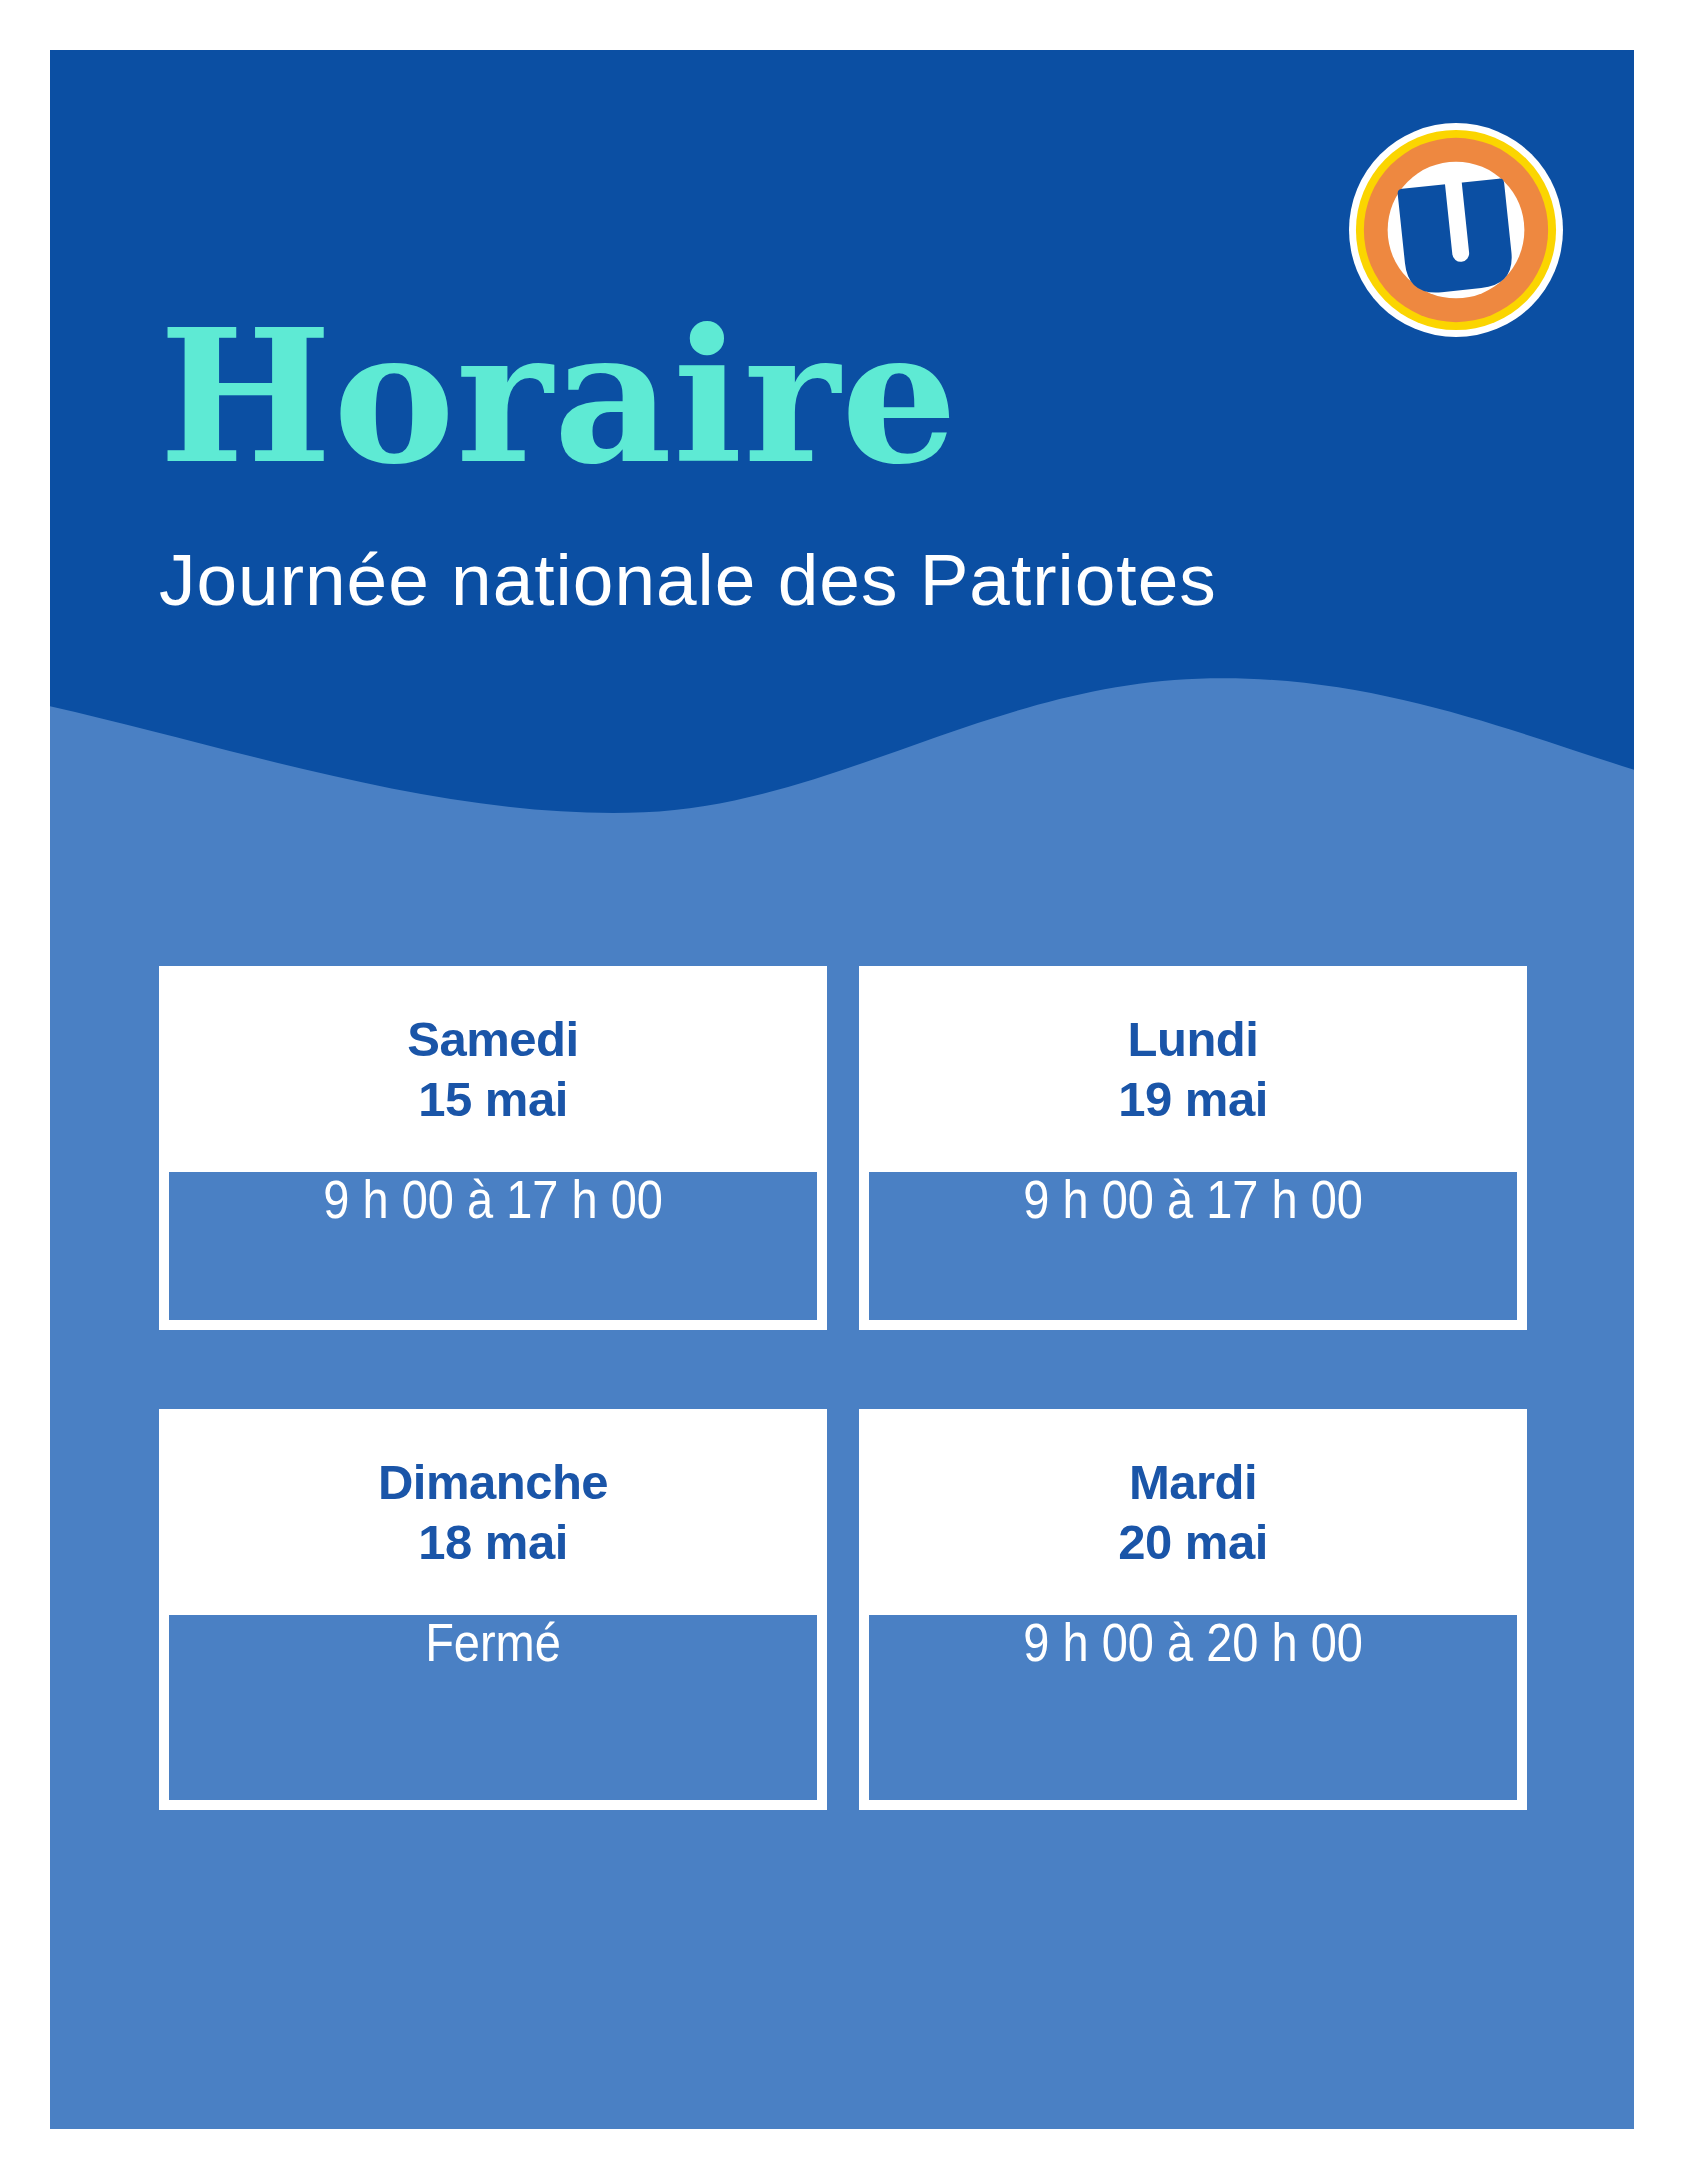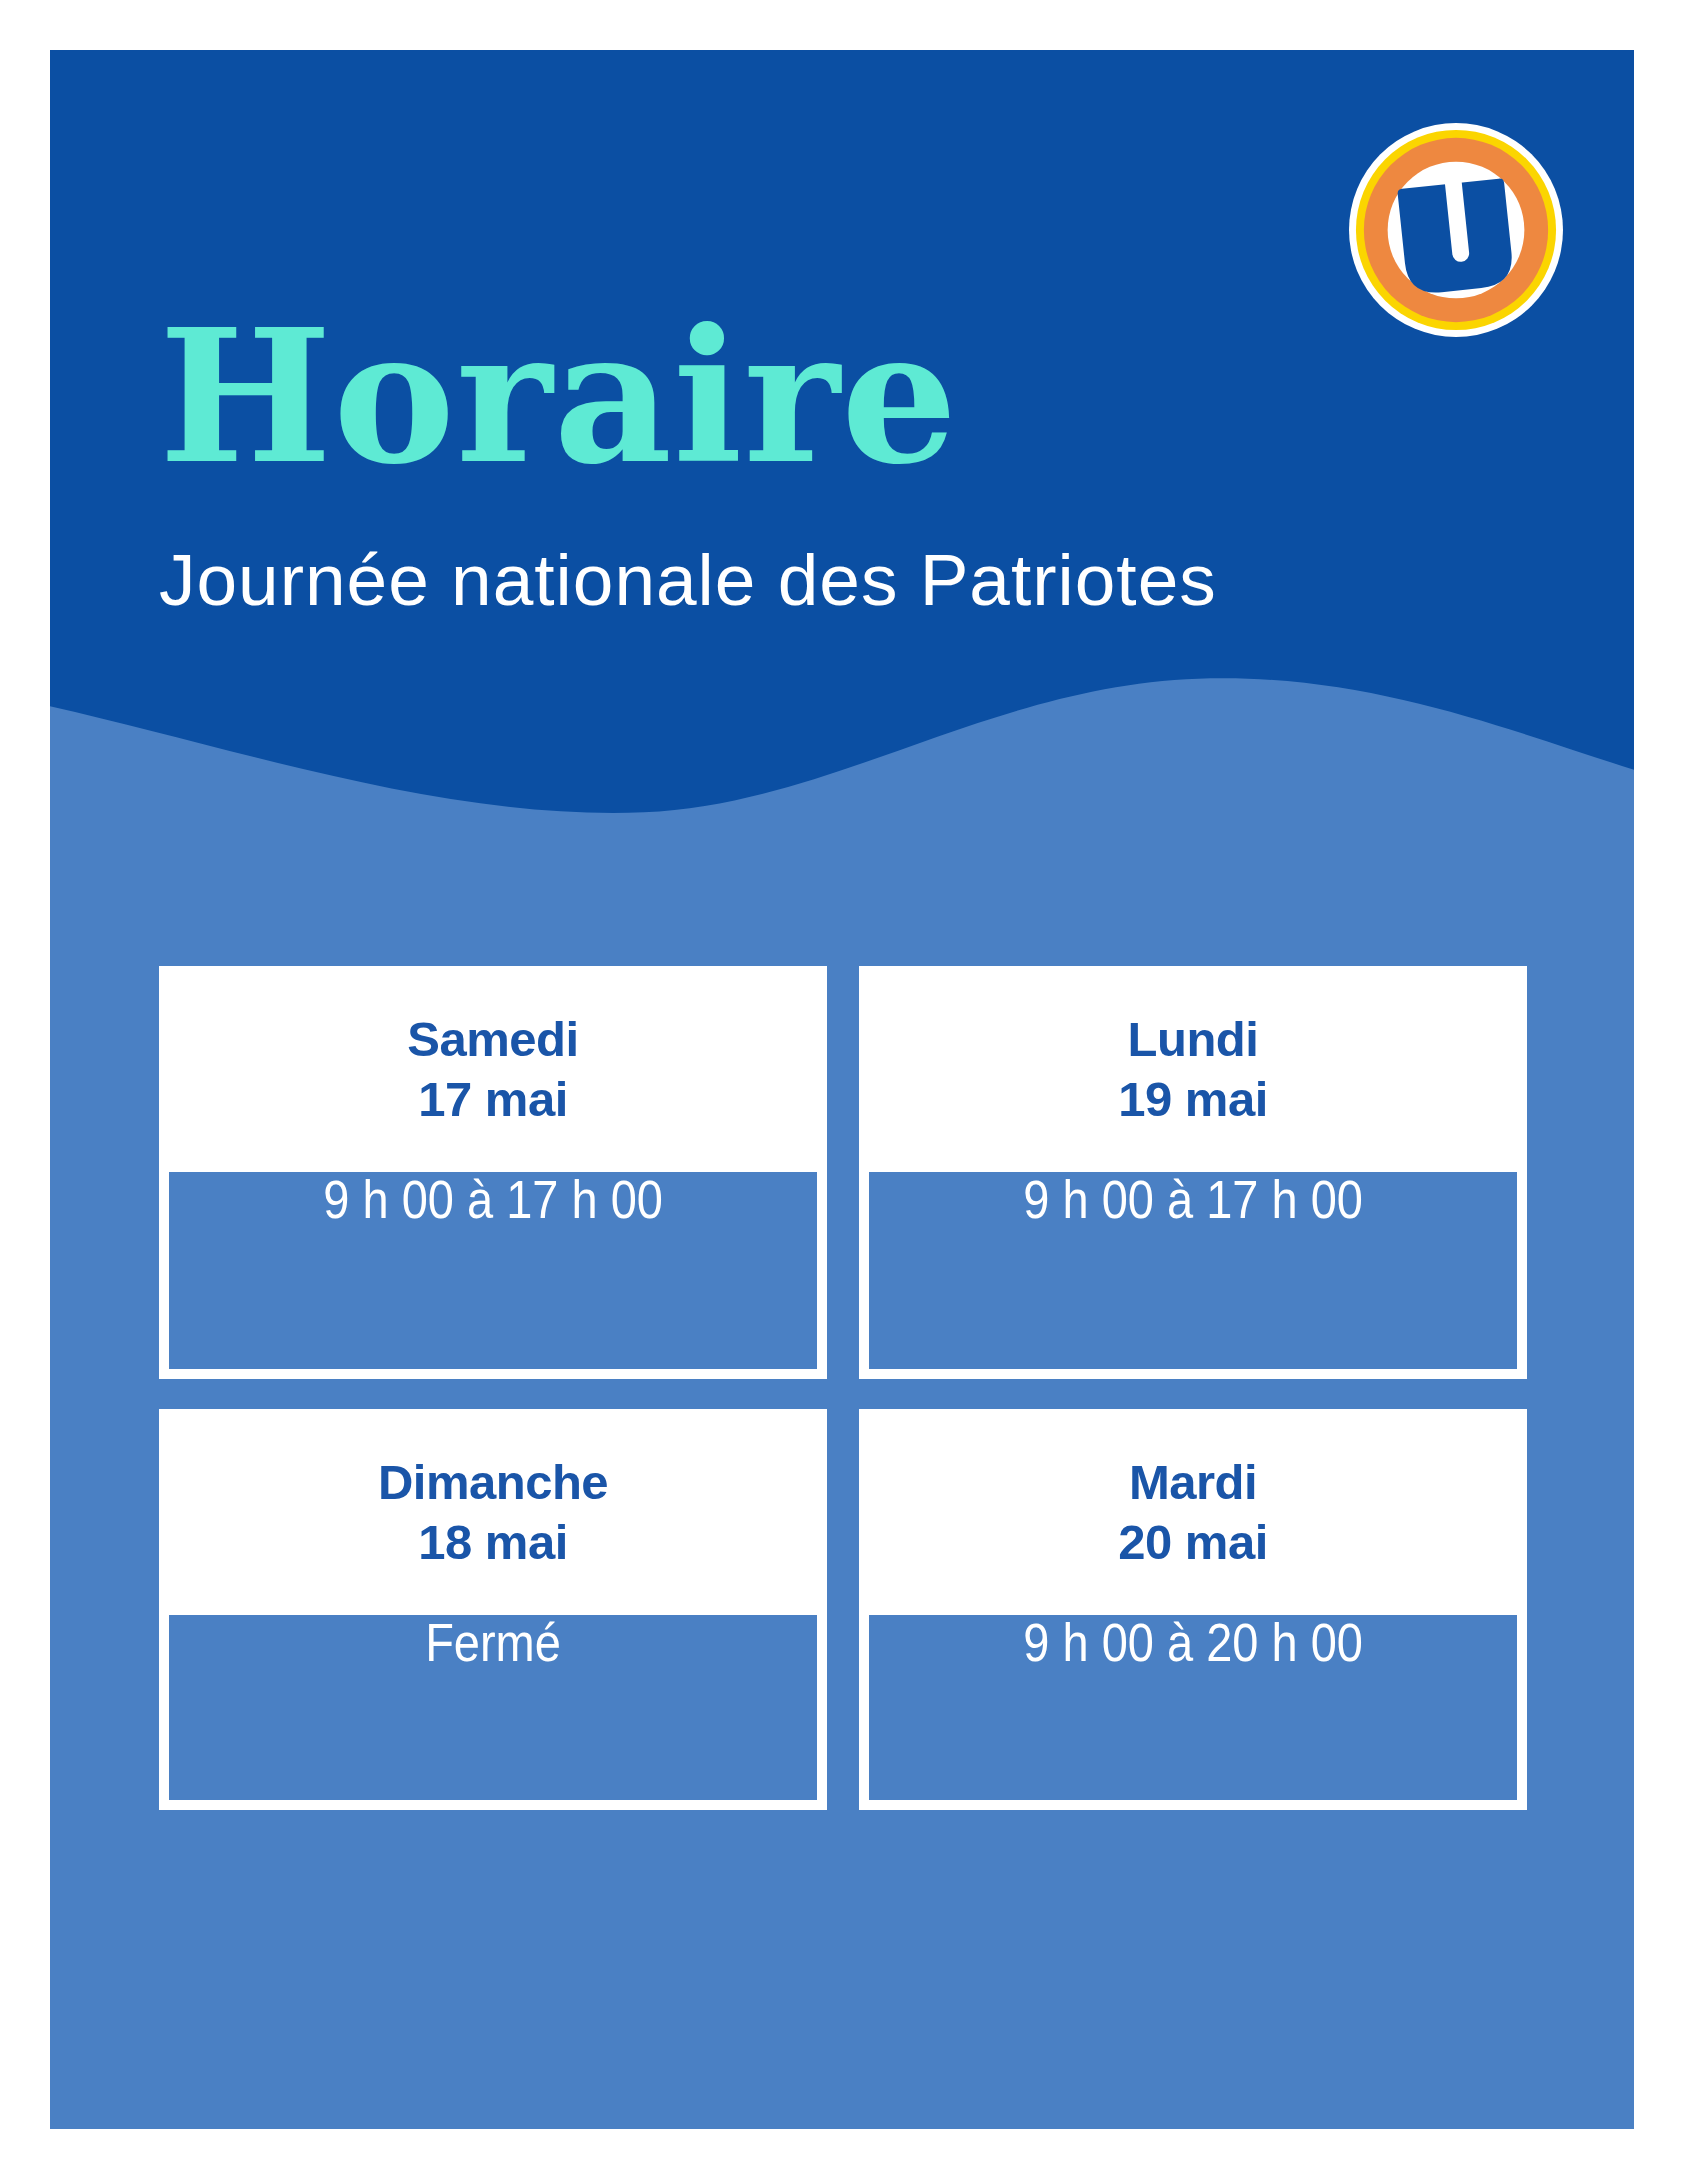--- a/index.html
+++ b/index.html
@@ -64,21 +64,21 @@
     clip: rect(0 0 0 0);
     white-space: nowrap;
   }
 
   
   .card {
     position: absolute;
     width: 668px;
     background: #ffffff;
   }
-  .card.r1 { top: 916px; height: 413px; padding-left: 20px; }
+  .card.r1 { top: 916px; height: 364px; padding-left: 20px; }
   .card.r2 { top: 1359px; height: 401px; padding-left: 12px; }
   .card.c1 { left: 109px; }
   .card.c2 { left: 809px; }
 
   .card-top {
     position: absolute;
     left: 0; right: 0; top: 0;
     height: 206px;
     display: flex;
     flex-direction: column;
@@ -146,21 +146,21 @@
     </g>
   </svg>
   <span class="sr">U</span>
 
   <div class="title">Horaire</div>
   <div class="subtitle">Journée nationale des Patriotes</div>
 
   <div class="card r1 c1">
     <div class="card-top">
       <div class="day-label">Samedi</div>
-      <div class="date-label">17 mai</div>
+      <div class="date-label">15 mai</div>
     </div>
     <div class="card-bottom">
       <span class="hours-label">9 h 00 à 17 h 00</span>
     </div>
   </div>
 
   <div class="card r1 c2">
     <div class="card-top">
       <div class="day-label">Lundi</div>
       <div class="date-label">19 mai</div>

